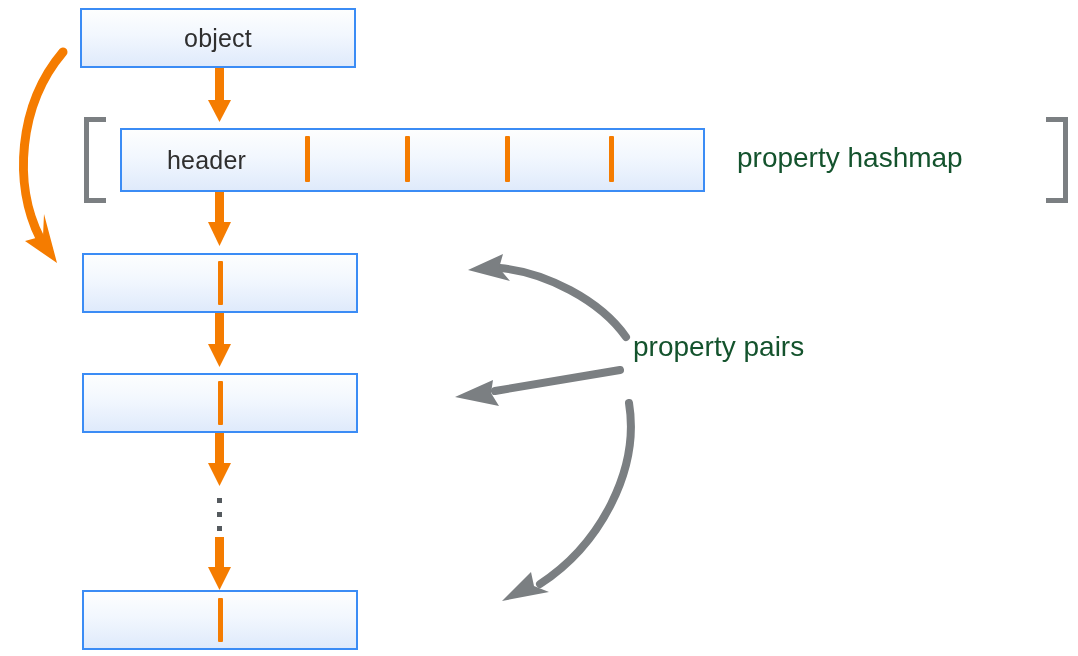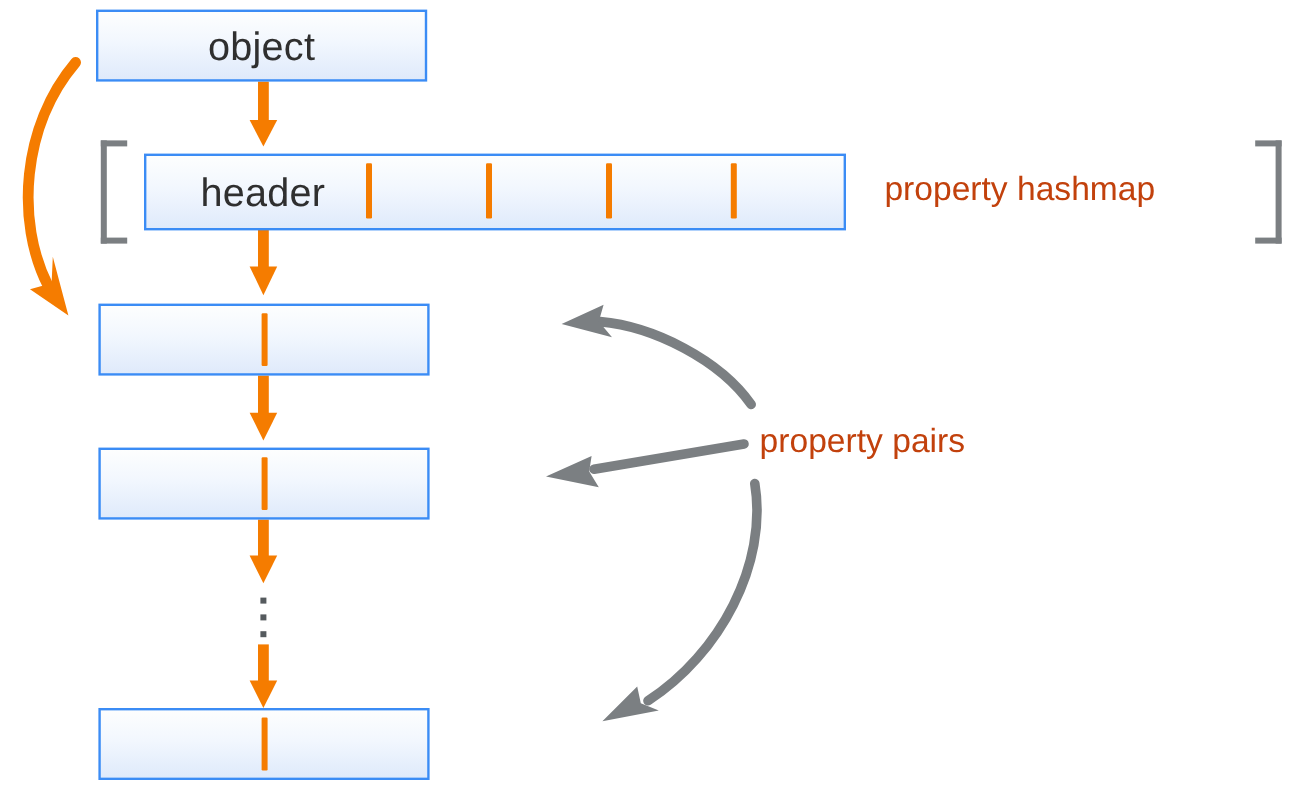--- a/index.html
+++ b/index.html
@@ -22,21 +22,21 @@
   .box {
     position: absolute;
     box-sizing: border-box;
     border: 2px solid #3b8cf5;
     background: linear-gradient(to bottom, #fdfefe 0%, #f2f7fe 45%, #dfeaFB 100%);
     display: flex;
     align-items: center;
     justify-content: center;
   }
   .box-label {
-    font-size: 33px;
+    font-size: 25px;
     color: #2f2f2f;
     letter-spacing: 0.2px;
     line-height: 1;
     user-select: none;
   }
   #object-box   { left: 80px;  top: 8px;   width: 276px; height: 60px; }
   #header-box   { left: 120px; top: 128px; width: 585px; height: 64px; }
   #pair-box-1   { left: 82px;  top: 253px; width: 276px; height: 60px; }
   #pair-box-2   { left: 82px;  top: 373px; width: 276px; height: 60px; }
   #pair-box-3   { left: 82px;  top: 590px; width: 276px; height: 60px; }
@@ -80,27 +80,27 @@
     width: 22px;
     height: 86px;
   }
   #bracket-left  { left: 84px;  top: 117px; border-right: none; }
   #bracket-right { left: 1046px; top: 117px; border-left: none; }
 
   
   .free-text {
     position: absolute;
     font-size: 28px;
-    color: #c2410c;
+    color: #14532d;
     line-height: 1;
     white-space: nowrap;
     user-select: none;
   }
   #label-hashmap { left: 737px; top: 144px; }
-  #label-pairs   { left: 633px; top: 354px; }
+  #label-pairs   { left: 633px; top: 333px; }
 
   
   .ellipsis-dot {
     position: absolute;
     width: 5px;
     height: 5px;
     background: #555a5e;
     left: 217px;
   }
 </style>

